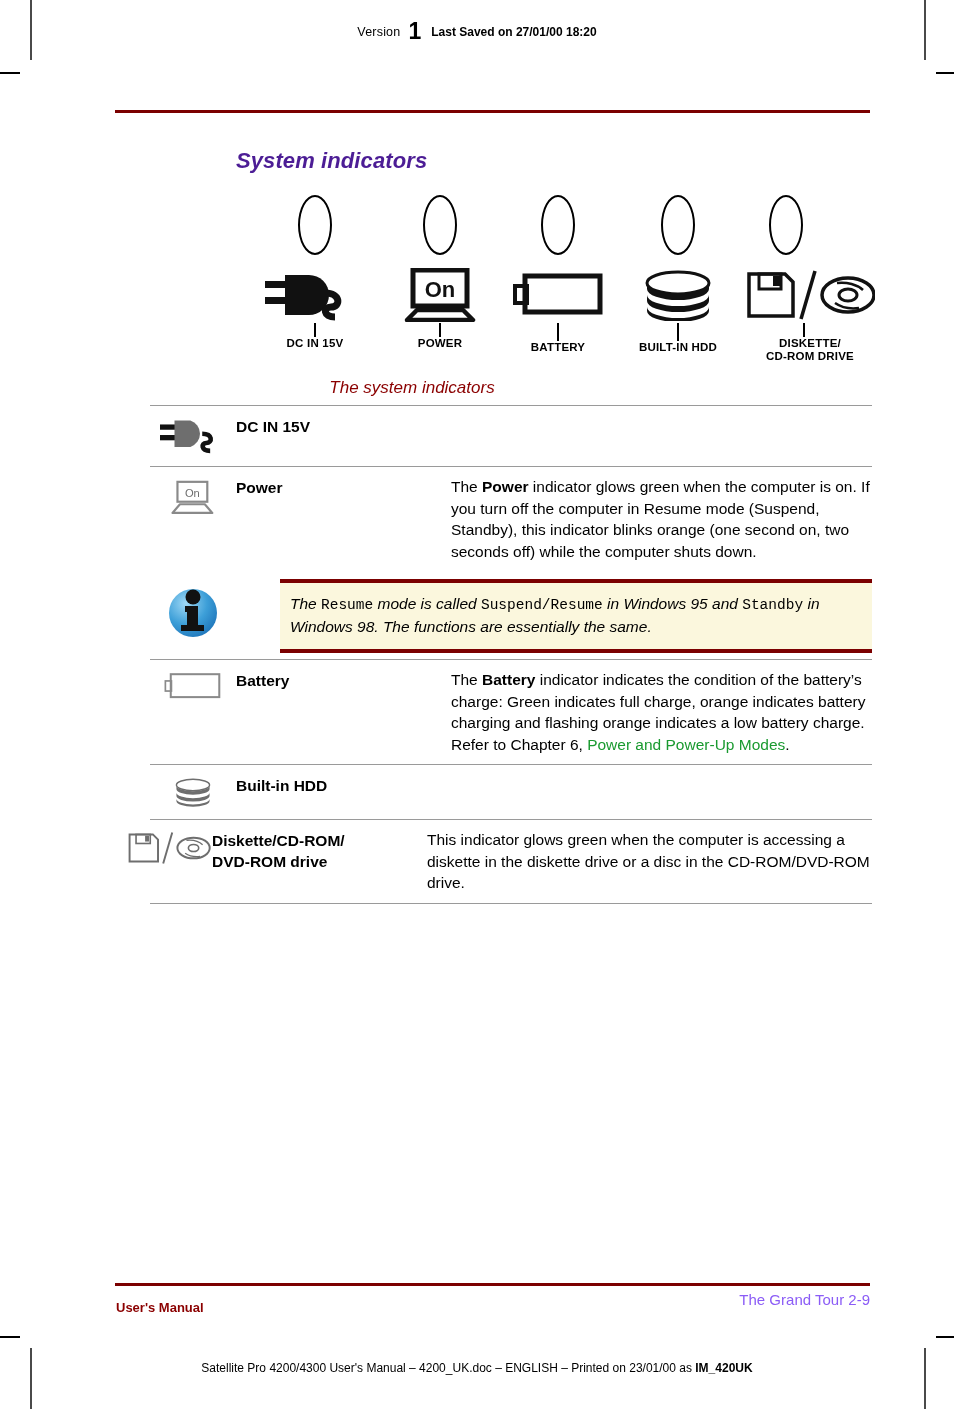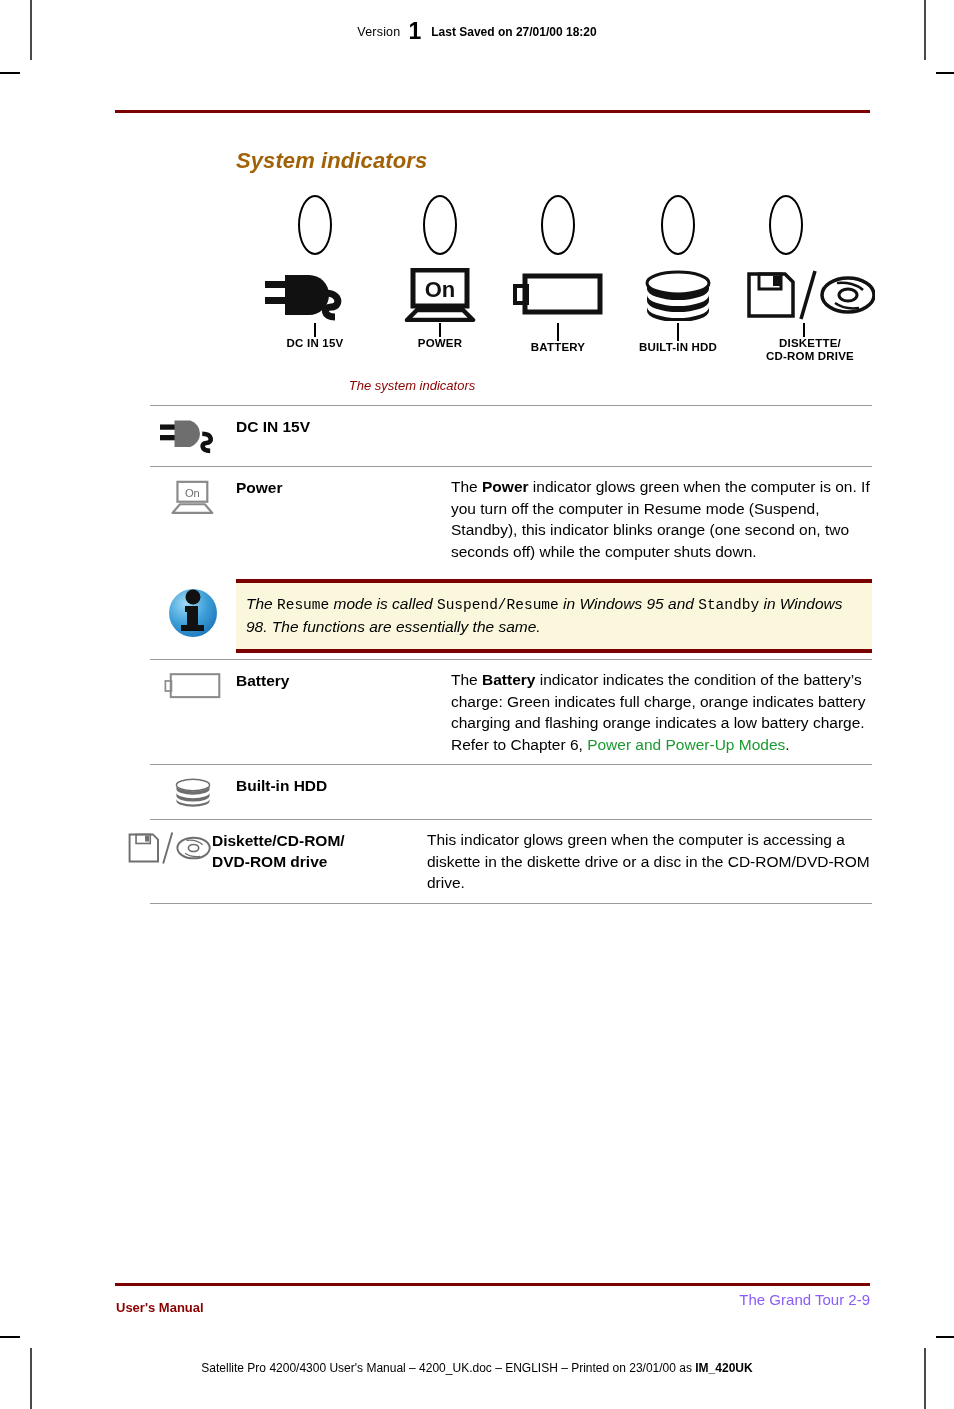--- a/index.html
+++ b/index.html
@@ -58,21 +58,21 @@
     background: #7b0000;
   }
 
   
   .section-title {
     position: absolute;
     left: 236px; top: 148px;
     font-size: 22px;
     font-weight: bold;
     font-style: italic;
-    color: #a16207;
+    color: #4c1d95;
     letter-spacing: .1px;
   }
 
   
   .figure {
     position: absolute;
     left: 255px; top: 195px;
     width: 620px; height: 170px;
   }
   .fig-item { position: absolute; text-align: center; }
@@ -100,21 +100,21 @@
     letter-spacing: .2px;
     line-height: 13px;
     white-space: nowrap;
   }
 
   .fig-caption {
     position: absolute;
     left: 0; top: 378px;
     width: 824px;
     text-align: center;
-    font-size: 13px;
+    font-size: 17px;
     font-style: italic;
     color: #8b0000;
   }
 
   
   .table {
     position: absolute;
     left: 150px; top: 405px;
     width: 722px;
   }
@@ -148,20 +148,21 @@
   }
   .cell-desc b { font-weight: bold; }
   .link-green { color: #1a9a30; }
 
   
   .note-wrap {
     position: relative;
     display: flex;
     align-items: flex-start;
     margin: 8px 0 6px 0;
+    gap: 44px;
   }
   .note-icon {
     width: 86px;
     flex: 0 0 86px;
     display: flex;
     justify-content: center;
     padding-top: 4px;
   }
   .note-box {
     flex: 1 1 auto;

